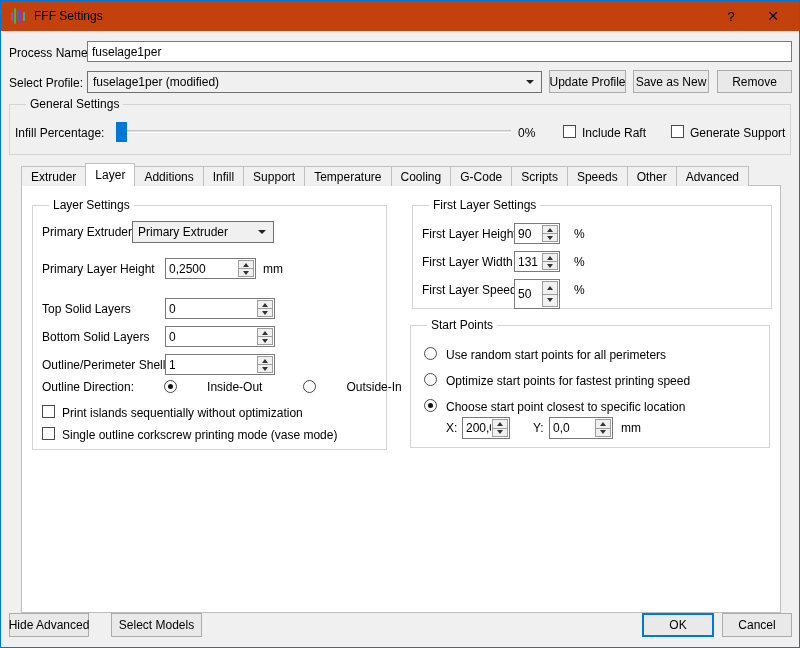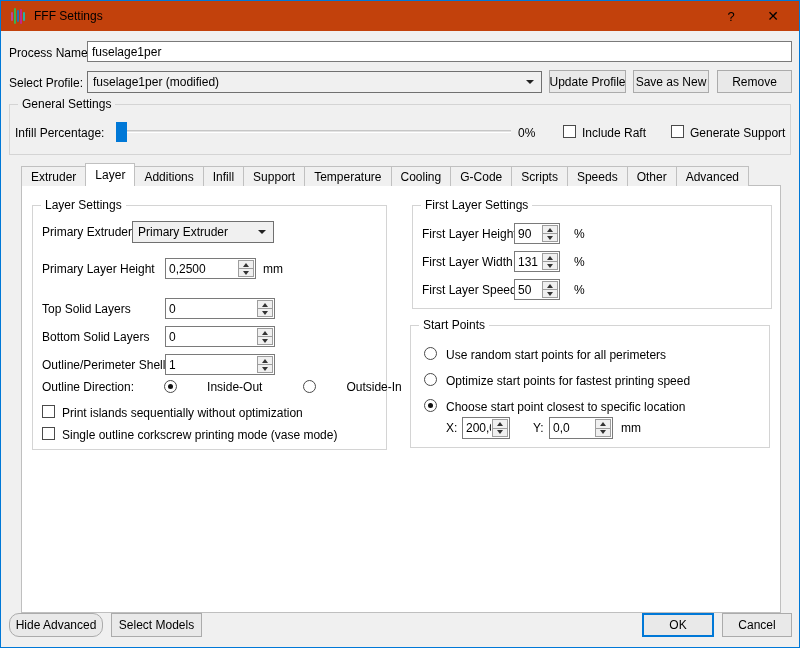--- a/index.html
+++ b/index.html
@@ -24,21 +24,21 @@
   .tb-btn.help{right:48px;}
   .tb-btn.close{right:6px;font-size:14px;}
   
   .lbl{position:absolute;white-space:nowrap;line-height:14px;}
   .txtinput{position:absolute;background:#fff;border:1px solid #7a7a7a;display:flex;align-items:center;padding:0 4px;}
   .combo{position:absolute;background:#f0f0f0;border:1px solid #707070;display:flex;align-items:center;padding:0 5px;}
   .combo .caret{position:absolute;right:7px;top:50%;margin-top:-2px;width:0;height:0;border-left:4px solid transparent;border-right:4px solid transparent;border-top:4px solid #222;}
   .btn{position:absolute;background:#e9e9e9;border:1px solid #ababab;display:flex;align-items:center;justify-content:center;white-space:nowrap;}
   .btn.default{border:2px solid #0078d7;}
   fieldset{position:absolute;border:1px solid #d4d4d4;margin:0;padding:0;}
-  fieldset legend{margin-left:8px;padding:0 4px;font-size:12px;}
+  fieldset legend{margin-left:16px;padding:0 4px;font-size:12px;}
   .cb{position:absolute;width:13px;height:13px;background:#fff;border:1px solid #4a4a4a;}
   .radio{width:13px;height:13px;background:#fff;border:1px solid #4a4a4a;border-radius:50%;position:relative;flex:none;}
   .radio.checked:after{content:"";position:absolute;left:3px;top:3px;width:5px;height:5px;border-radius:50%;background:#111;}
   .radio.abs{position:absolute;}
   
   .spin{position:absolute;background:#fff;border:1px solid #7a7a7a;display:flex;}
   .spin-val{flex:1;display:flex;align-items:center;padding:0 3px;overflow:hidden;}
   .spin-btns{width:16px;margin:1px;border:1px solid #9d9d9d;display:flex;flex-direction:column;background:#f0f0f0;}
   .spin-up,.spin-down{flex:1;display:flex;align-items:center;justify-content:center;}
   .spin-up{border-bottom:1px solid #9d9d9d;}
@@ -224,21 +224,21 @@
             <i class="tri-up"></i>
           </span>
         <span class="spin-down">
             <i class="tri-dn"></i>
           </span>
       </span>
     </div>
     <span class="lbl" style="left:552px;top:69px;">%</span>
 
     <span class="lbl" style="left:400px;top:97px;">First Layer Speed</span>
-    <div class="spin" style="left:492px;top:93px;width:46px;height:21px;">
+    <div class="spin" style="left:492px;top:93px;width:46px;height:30px;">
       <span class="spin-val">50</span>
       <span class="spin-btns">
         <span class="spin-up">
             <i class="tri-up"></i>
           </span>
         <span class="spin-down">
             <i class="tri-dn"></i>
           </span>
       </span>
     </div>
@@ -278,18 +278,18 @@
           </span>
         <span class="spin-down">
             <i class="tri-dn"></i>
           </span>
       </span>
     </div>
     <span class="lbl" style="left:599px;top:235px;">mm</span>
 
   </div>
 
-  <div class="btn" style="left:8px;top:612px;width:94px;height:24px;border-radius:10px;">Hide Advanced</div>
+  <div class="btn" style="left:8px;top:612px;width:80px;height:24px;">Hide Advanced</div>
   <div class="btn" style="left:110px;top:612px;width:91px;height:24px;">Select Models</div>
   <div class="btn default" style="left:641px;top:612px;width:72px;height:24px;">OK</div>
   <div class="btn" style="left:721px;top:612px;width:70px;height:24px;">Cancel</div>
 
 </div>
 
 </body></html>

